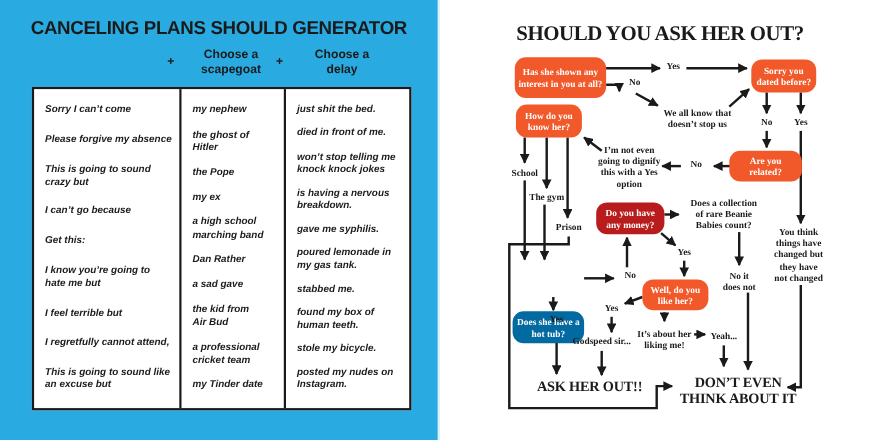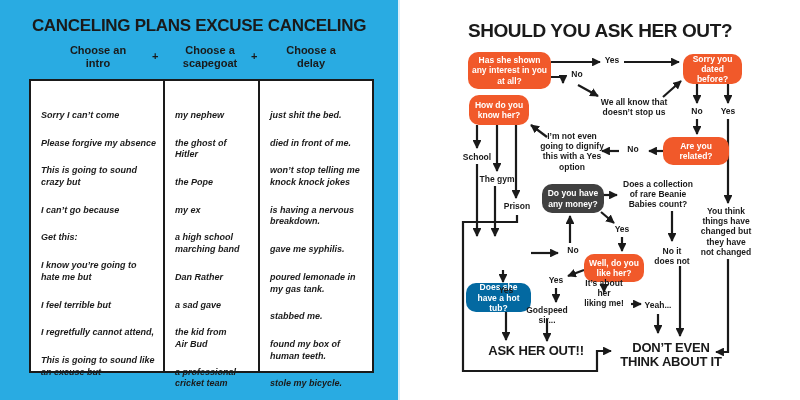--- a/index.html
+++ b/index.html
@@ -16,42 +16,40 @@
   .plus{position:absolute;top:50px;font-size:11px;font-weight:bold;}
   .plus-1{left:152px;} .plus-2{left:251px;}
   .excuse-table{position:absolute;left:29px;top:79px;width:345px;height:294px;
                 background:#fff;border:2px solid var(--ink,#1a1a1a);box-sizing:border-box;
                 display:flex;flex-direction:row;}
   .excuse-col{display:flex;flex-direction:column;justify-content:space-between;
               box-sizing:border-box;padding:13px 4px 15px 10px;}
   .excuse-col.c1{width:134px;border-right:2px solid var(--ink,#1a1a1a);}
   .excuse-col.c2{width:95px;border-right:2px solid var(--ink,#1a1a1a);}
   .excuse-col.c3{flex:1;}
-  .excuse-item{font-size:9px;font-weight:bold;font-style:italic;line-height:1.3;white-space:pre-line;margin-top:16px;}
+  .excuse-item{font-size:9px;font-weight:bold;font-style:italic;line-height:1.3;white-space:pre-line;}
   
-  .right-panel{position:absolute;left:400px;top:0;width:400px;height:400px;background:var(--right-bg,#fff);}
+  .right-panel{position:absolute;left:400px;top:0;width:400px;height:400px;background:var(--right-bg,#fff);font-family:Liberation Serif, serif;}
   .fc-title{position:absolute;left:0;top:20px;width:400px;text-align:center;
             font-size:19px;font-weight:bold;letter-spacing:-0.4px;white-space:nowrap;}
   #fc-svg{position:absolute;left:0;top:0;width:400px;height:400px;}
   .fc-node{position:absolute;border-radius:10px;display:flex;align-items:center;justify-content:center;
            text-align:center;font-size:8.5px;font-weight:bold;line-height:1.18;
            box-sizing:border-box;padding:2px 3px;}
   .fc-label{position:absolute;text-align:center;font-size:8.5px;font-weight:bold;
             line-height:1.2;white-space:pre-line;}
   .fc-label.big{font-size:13px;line-height:1.1;letter-spacing:-0.2px;white-space:pre-line;}
 </style>
 </head>
 <body>
 
 <div class="canvas">
 
   <div class="left-panel">
-    <div class="left-title">CANCELING PLANS EXCUSE CANCELING</div>
-    <div class="col-header hdr-1">Choose an
-intro</div>
+    <div class="left-title">CANCELING PLANS SHOULD GENERATOR</div>
     <div class="plus plus-1">+</div>
     <div class="col-header hdr-2">Choose a
 scapegoat</div>
     <div class="plus plus-2">+</div>
     <div class="col-header hdr-3">Choose a
 delay</div>
     <div class="excuse-table">
       <div class="excuse-col c1">
           <div class="excuse-item">Sorry I can’t come</div>
           <div class="excuse-item">Please forgive my absence</div>
@@ -145,21 +143,21 @@
         <polyline points="106,298 106,340" fill="none" stroke="#1A1A1A" stroke-width="2.2" stroke-linejoin="miter" marker-end="url(#arrowhead)"></polyline>
         <polyline points="204,284 204,292" fill="none" stroke="#1A1A1A" stroke-width="2.2" stroke-linejoin="miter" marker-end="url(#arrowhead)"></polyline>
         <polyline points="231,304 241,304" fill="none" stroke="#1A1A1A" stroke-width="2.2" stroke-linejoin="miter" marker-end="url(#arrowhead)"></polyline>
         <polyline points="258,314 258,333" fill="none" stroke="#1A1A1A" stroke-width="2.2" stroke-linejoin="miter" marker-end="url(#arrowhead)"></polyline>
       </svg>
     <div id="fc-nodes">
         <div class="fc-node" style="left: 68px; top: 52px; width: 83px; height: 37px; background: rgb(241, 89, 42); color: rgb(255, 255, 255);">Has she shown any interest in you at all?</div>
         <div class="fc-node" style="left: 283px; top: 54px; width: 59px; height: 30px; background: rgb(241, 89, 42); color: rgb(255, 255, 255);">Sorry you dated before?</div>
         <div class="fc-node" style="left: 69px; top: 95px; width: 60px; height: 30px; background: rgb(241, 89, 42); color: rgb(255, 255, 255);">How do you know her?</div>
         <div class="fc-node" style="left: 263px; top: 137px; width: 66px; height: 28px; background: rgb(241, 89, 42); color: rgb(255, 255, 255);">Are you related?</div>
-        <div class="fc-node" style="left: 142px; top: 184px; width: 62px; height: 29px; background: #404040; color: rgb(255, 255, 255);">Do you have any money?</div>
+        <div class="fc-node" style="left: 142px; top: 184px; width: 62px; height: 29px; background: #b91c1c; color: rgb(255, 255, 255);">Do you have any money?</div>
         <div class="fc-node" style="left: 66px; top: 239px; width: 65px; height: 29px; background: #0369a1; color: rgb(255, 255, 255); margin-top: 44px;">Does she have a hot tub?</div>
         <div class="fc-node" style="left: 184px; top: 254px; width: 60px; height: 28px; background: rgb(241, 89, 42); color: rgb(255, 255, 255);">Well, do you like her?</div>
         <div class="fc-label" style="left: 200px; top: 55px; width: 24px;">Yes</div>
         <div class="fc-label" style="left: 165px; top: 69px; width: 24px;">No</div>
         <div class="fc-label" style="left: 195px; top: 97px; width: 78px;">We all know that
 doesn’t stop us</div>
         <div class="fc-label" style="left: 285px; top: 106px; width: 24px;">No</div>
         <div class="fc-label" style="left: 316px; top: 106px; width: 24px;">Yes</div>
         <div class="fc-label" style="left: 140px; top: 131px; width: 64px;">I’m not even
 going to dignify
@@ -176,21 +174,21 @@
 things have
 changed but
 they have
 not changed</div>
         <div class="fc-label" style="left: 210px; top: 224px; width: 24px;">Yes</div>
         <div class="fc-label" style="left: 161px; top: 245px; width: 24px;">No</div>
         <div class="fc-label" style="left: 252px; top: 246px; width: 40px;">No it
 does not</div>
         <div class="fc-label" style="left: 144px; top: 275px; width: 24px;">Yes</div>
         <div class="fc-label" style="left: 94px; top: 285px; width: 24px;">Yes</div>
-        <div class="fc-label" style="left: 178px; top: 278px; width: 52px;">It’s about her
+        <div class="fc-label" style="left: 178px; top: 298px; width: 52px;">It’s about her
 liking me!</div>
         <div class="fc-label" style="left: 242px; top: 300px; width: 32px;">Yeah...</div>
         <div class="fc-label" style="left: 118px; top: 305px; width: 58px;">Godspeed sir...</div>
         <div class="fc-label big" style="left: 86px; top: 344px; width: 100px;">ASK HER OUT!!</div>
         <div class="fc-label big" style="left: 214px; top: 341px; width: 114px;">DON’T EVEN
 THINK ABOUT IT</div>
       </div>
   </div>
 
 </div>

